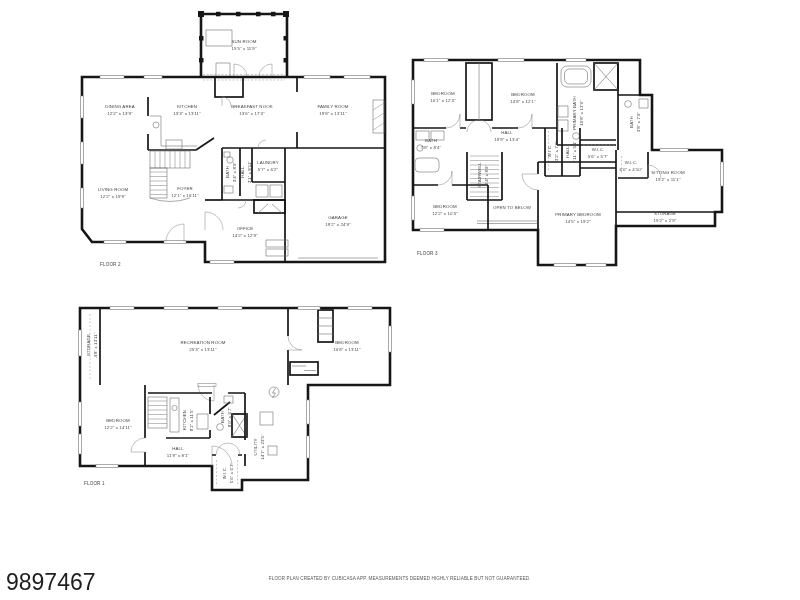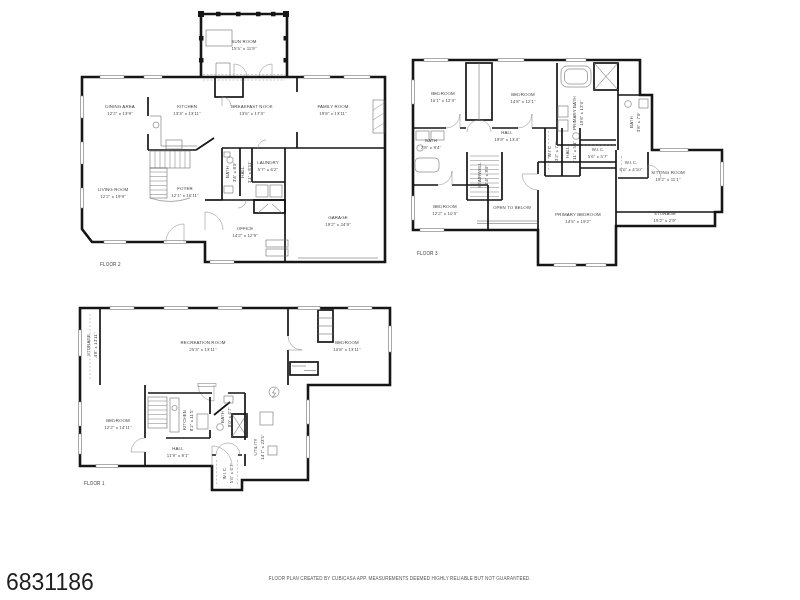--- a/index.html
+++ b/index.html
@@ -389,16 +389,16 @@
 <div class="lbl v" style="left:259px;top:447px">
     <span>UTILITY</span>
     <span>14'7" x 23'5"</span>
   </div>
 <div class="lbl v" style="left:228px;top:473px">
     <span>W.I.C.</span>
     <span>5'6" x 6'7"</span>
   </div>
 <div class="floor-tag" style="left:84px;top:481px">FLOOR 1</div>
 
-<div id="listing-id">6831186</div>
+<div id="listing-id">9897467</div>
 <div id="disclaimer-wrap">
   <span id="disclaimer">FLOOR PLAN CREATED BY CUBICASA APP. MEASUREMENTS DEEMED HIGHLY RELIABLE BUT NOT GUARANTEED.</span>
 </div>
 
 </body></html>

